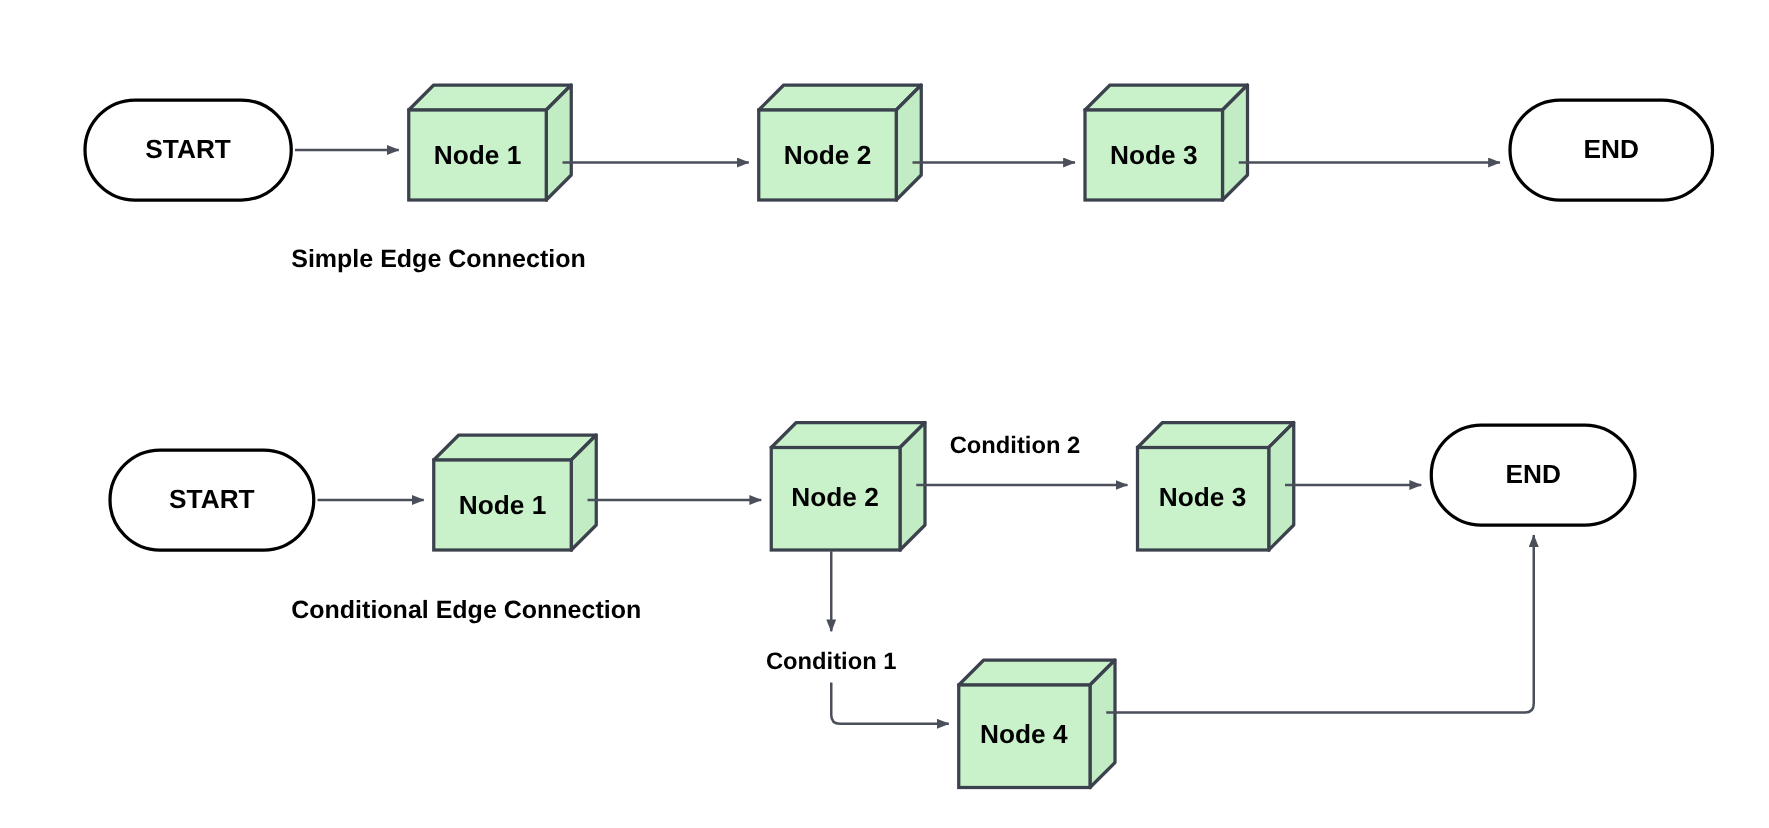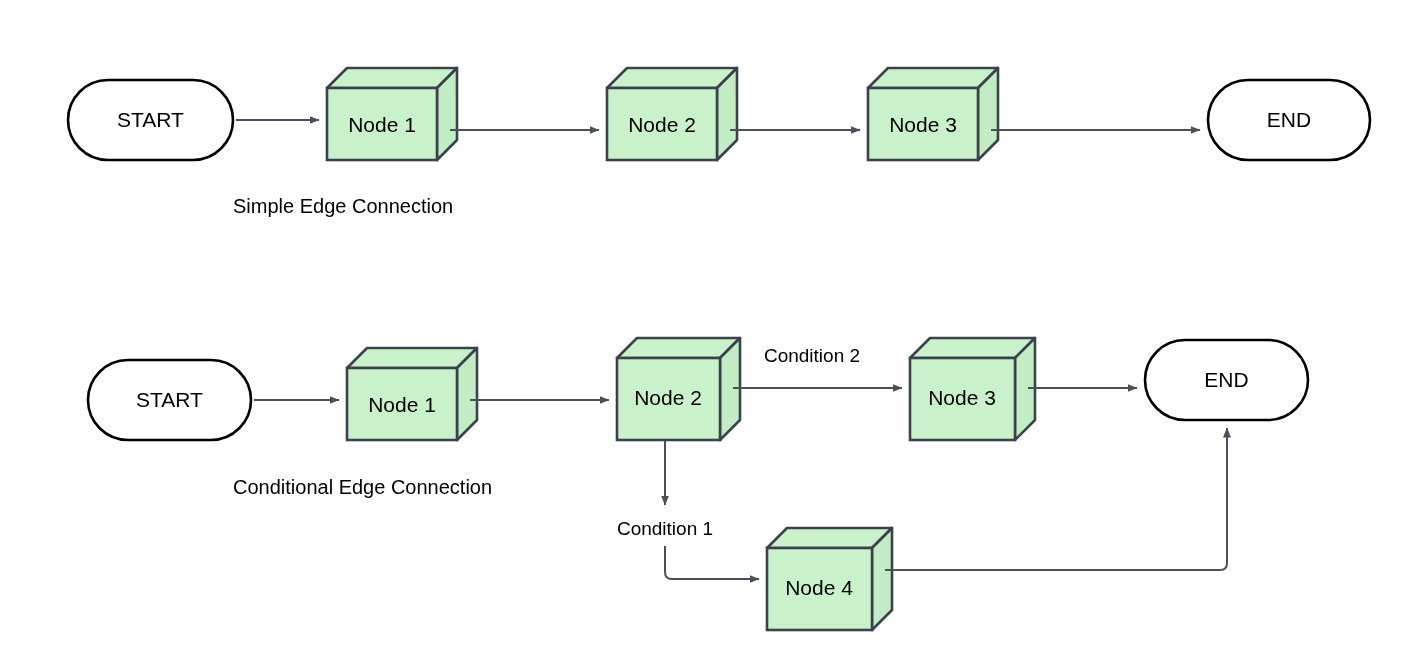--- a/index.html
+++ b/index.html
@@ -10,20 +10,21 @@
   body {
     width: 1415px;
     height: 662px;
     font-family: "Liberation Sans", sans-serif;
     overflow: hidden;
   }
   #diagram-root {
     position: relative;
     width: 1415px;
     height: 592px;
+    font-weight: bold;
   }
   svg#flow {
     display: block;
     width: 1415px;
     height: 662px;
   }
   text {
     font-family: "Liberation Sans", sans-serif;
     fill: #000000;
   }

